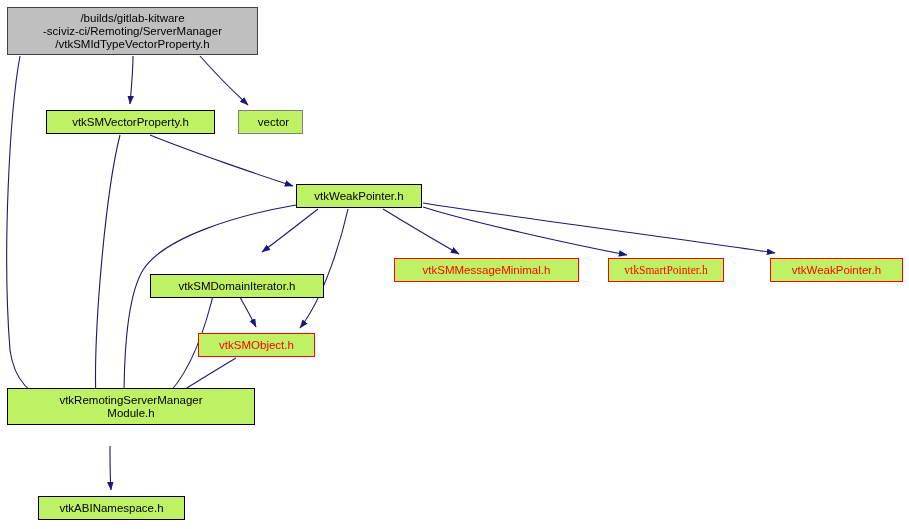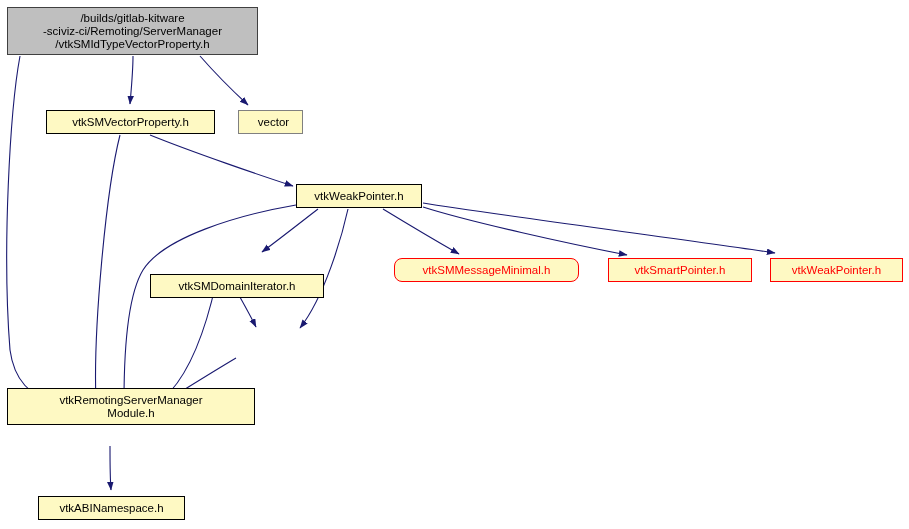--- a/index.html
+++ b/index.html
@@ -27,21 +27,21 @@
   .node {
     position: absolute;
     box-sizing: border-box;
     display: flex;
     align-items: center;
     justify-content: center;
     text-align: center;
     font-size: 11.5px;
     line-height: 13px;
     color: #000000;
-    background: #fef9c3;
+    background: #bef264;
     border: 1px solid #000000;
     white-space: pre;
     z-index: 2;
   }
   .node.red {
     border-color: #ff0000;
     color: #ff0000;
   }
   .node.root {
     background: #bfbfbf;
@@ -101,25 +101,26 @@
 /vtkSMIdTypeVectorProperty.h</div>
 
   <div class="node" style="left:46px; top:110px; width:169px; height:24px;">vtkSMVectorProperty.h</div>
 
   <div class="node plain" style="left:238px; top:110px; width:65px; height:24px;padding-left:6px;">vector</div>
 
   <div class="node" style="left:296px; top:184px; width:126px; height:24px;">vtkWeakPointer.h</div>
 
   <div class="node" style="left:150px; top:258px; width:174px; height:24px;margin-top:16px;">vtkSMDomainIterator.h</div>
 
-  <div class="node red" style="left:394px; top:258px; width:185px; height:24px;border-radius:8px;">vtkSMMessageMinimal.h</div>
+  <div class="node red" style="left:394px; top:258px; width:185px; height:24px;">vtkSMMessageMinimal.h</div>
 
-  <div class="node red" style="left:608px; top:258px; width:144px; height:24px;">vtkSmartPointer.h</div>
+  <div class="node red" style="left:608px; top:258px; width:116px; height:24px;font-family:Liberation Serif, serif;">vtkSmartPointer.h</div>
 
   <div class="node red" style="left:770px; top:258px; width:133px; height:24px;">vtkWeakPointer.h</div>
 
+  <div class="node red" style="left:198px; top:333px; width:117px; height:24px;">vtkSMObject.h</div>
 
   <div class="node" style="left:7px; top:388px; width:248px; height:37px;">vtkRemotingServerManager
 Module.h</div>
 
   <div class="node" style="left:38px; top:496px; width:147px; height:24px;">vtkABINamespace.h</div>
 
 </div>
 
 </body></html>

